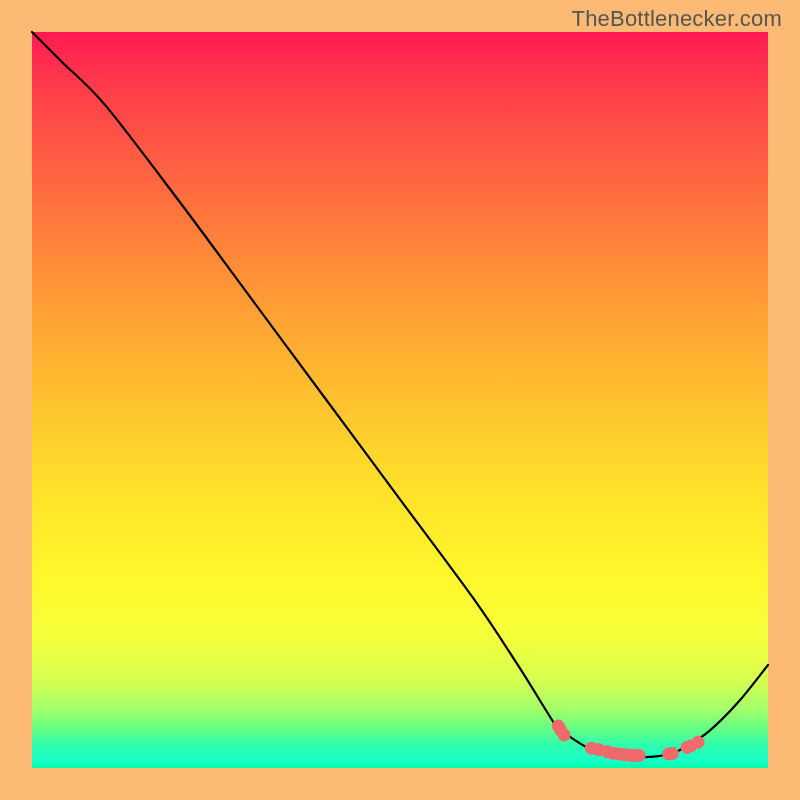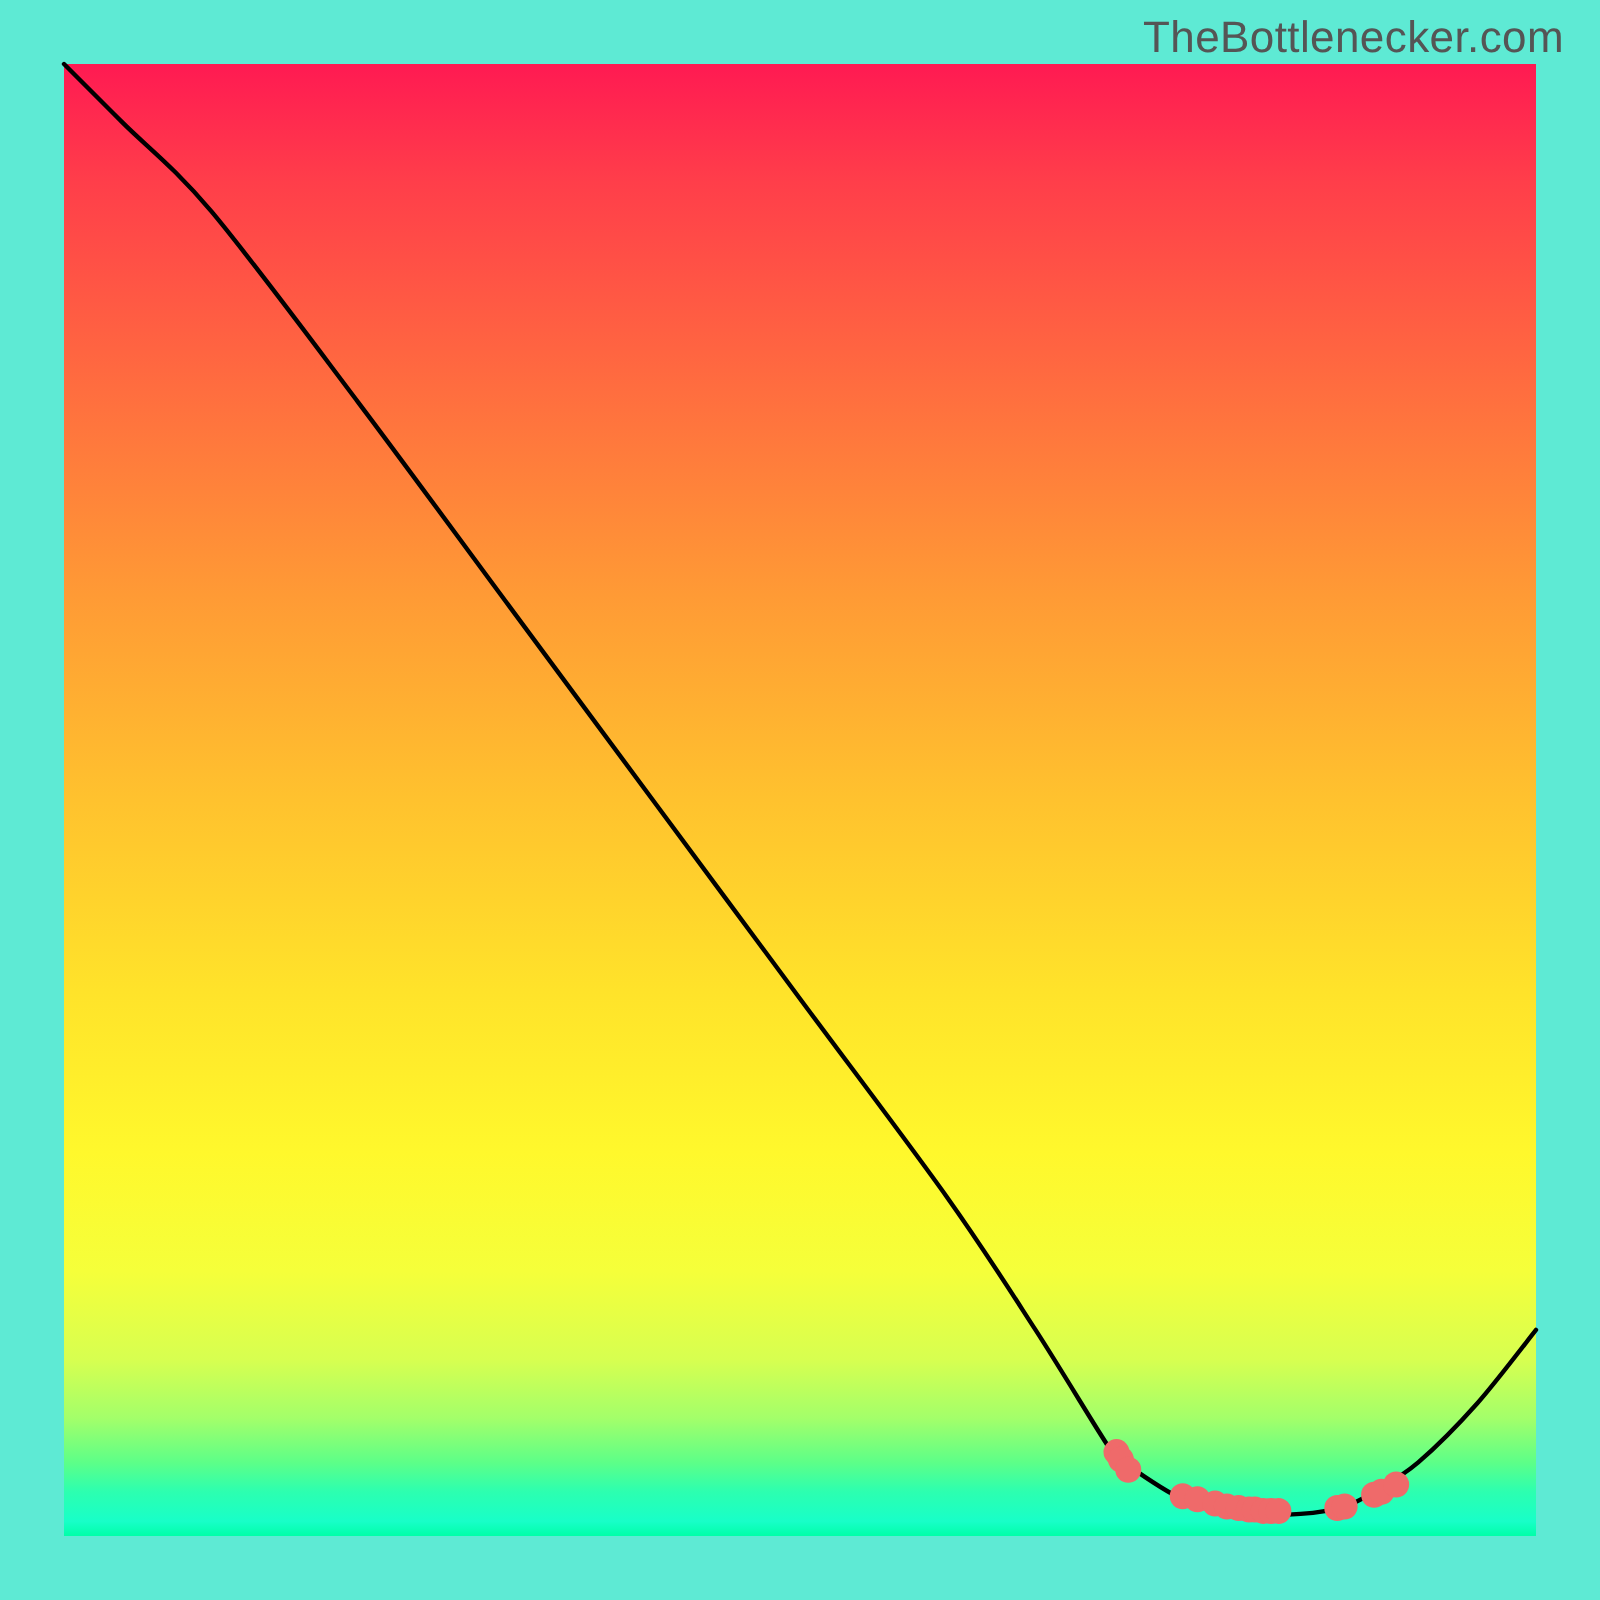--- a/index.html
+++ b/index.html
@@ -8,21 +8,21 @@
     width: 800px;
     height: 800px;
     background: #000;
     overflow: hidden;
     font-family: Arial, Helvetica, sans-serif;
   }
   .frame {
     position: relative;
     width: 800px;
     height: 800px;
-    background: #5eead4;
+    background: #fdba74;
   }
   .plot {
     position: absolute;
     left: 32px;
     top: 32px;
     width: 736px;
     height: 736px;
     background: linear-gradient(
       to bottom,
       #ff1a52 0%,

